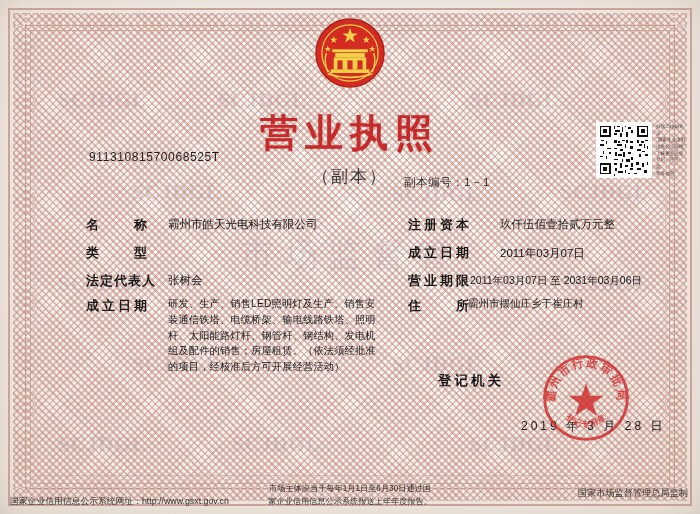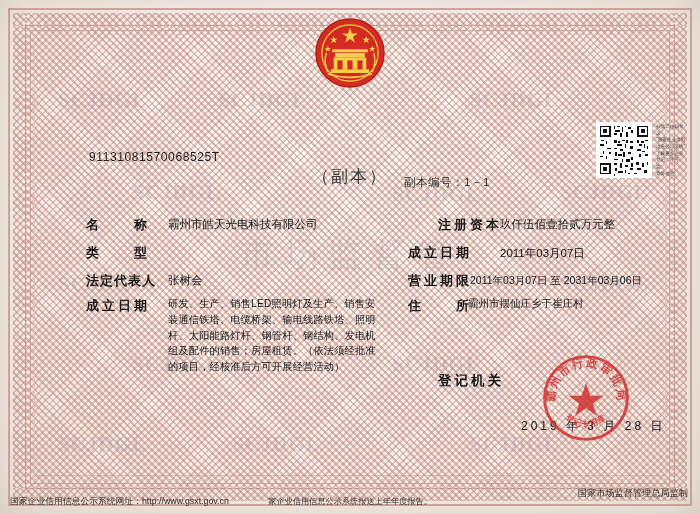--- a/index.html
+++ b/index.html
@@ -344,20 +344,21 @@
       <polygon points="72,27 73.3,30.6 77.1,30.6 74.0,32.9 75.2,36.5 72,34.3 68.8,36.5 70.0,32.9 66.9,30.6 70.7,30.6" fill="#f3d24a"></polygon>
       <polygon points="20,40 21.1,43.1 24.4,43.1 21.7,45.1 22.7,48.2 20,46.3 17.3,48.2 18.3,45.1 15.6,43.1 18.9,43.1" fill="#f3d24a"></polygon>
       <polygon points="80,40 81.1,43.1 84.4,43.1 81.7,45.1 82.7,48.2 80,46.3 77.3,48.2 78.3,45.1 75.6,43.1 78.9,43.1" fill="#f3d24a"></polygon>
 
       <path d="M18 50 Q14 62 20 76" stroke="#f3d24a" stroke-width="2" fill="none"></path>
       <path d="M82 50 Q86 62 80 76" stroke="#f3d24a" stroke-width="2" fill="none"></path>
       <path d="M20 78 Q50 88 80 78" stroke="#f3d24a" stroke-width="2.4" fill="none"></path>
     </svg>
   </div>
 
+  <div class="doc-title">营业执照</div>
   <div class="doc-subtitle">（副本）</div>
 
   <div class="credit-code-value">91131081570068525T</div>
   <div class="copy-number">副本编号：1－1</div>
 
   <div class="qr-box">
     <svg viewBox="0 0 33 33" width="52" height="52" shape-rendering="crispEdges">
       <rect width="33" height="33" fill="#ffffff"></rect>
       <g fill="#111111">
         <rect x="1" y="1" width="7" height="1"></rect>
@@ -453,21 +454,21 @@
     <div class="f-value" style="left:168px; top:217px;">霸州市皓天光电科技有限公司</div>
 
     <div class="f-label" style="left:86px; top:244px;">类　　型</div>
 
     <div class="f-label tight" style="left:86px; top:272px;">法定代表人</div>
     <div class="f-value" style="left:168px; top:273px;">张树会</div>
 
     <div class="f-label" style="left:86px; top:297px;">成立日期</div>
     <div class="scope-text">研发、生产、销售LED照明灯及生产、销售安装通信铁塔、电缆桥架、输电线路铁塔、照明杆、太阳能路灯杆、钢管杆、钢结构、发电机组及配件的销售；房屋租赁。（依法须经批准的项目，经核准后方可开展经营活动）</div>
 
-    <div class="f-label" style="left:408px; top:216px;padding-left:30px;">注册资本</div>
+    <div class="f-label" style="left:408px; top:216px;">注册资本</div>
     <div class="f-value" style="left:500px; top:217px;">玖仟伍佰壹拾贰万元整</div>
 
     <div class="f-label" style="left:408px; top:244px;">成立日期</div>
     <div class="f-value" style="left:500px; top:246px;text-align:center;">2011年03月07日</div>
 
     <div class="f-label" style="left:408px; top:272px;">营业期限</div>
     <div class="f-value" style="left:470px; top:274px; font-size:10.5px;">2011年03月07日 至 2031年03月06日</div>
 
     <div class="f-label" style="left:408px; top:297px;">住　　所</div>
     <div class="addr-text">霸州市摆仙庄乡于崔庄村</div>
@@ -487,18 +488,19 @@
       <path id="sealArcBot" d="M 22 62 A 30 30 0 0 0 78 62" fill="none"></path>
       <text font-family="'Liberation Serif', serif" font-size="9" fill="#cf2b2b" font-weight="bold" letter-spacing="1">
         <textPath href="#sealArcBot" startOffset="50%" text-anchor="middle">登记专用章</textPath>
       </text>
     </svg>
   </div>
 
   <div class="divider-line"></div>
   <div class="footer-left">国家企业信用信息公示系统网址：http://www.gsxt.gov.cn</div>
   <div class="footer-center">
+    <div>市场主体应当于每年1月1日至6月30日通过国</div>
     <div>家企业信用信息公示系统报送上年年度报告。</div>
   </div>
   <div class="footer-right">国家市场监督管理总局监制</div>
 
   <div class="edge-shadow"></div>
 </div>
 
 </body></html>

